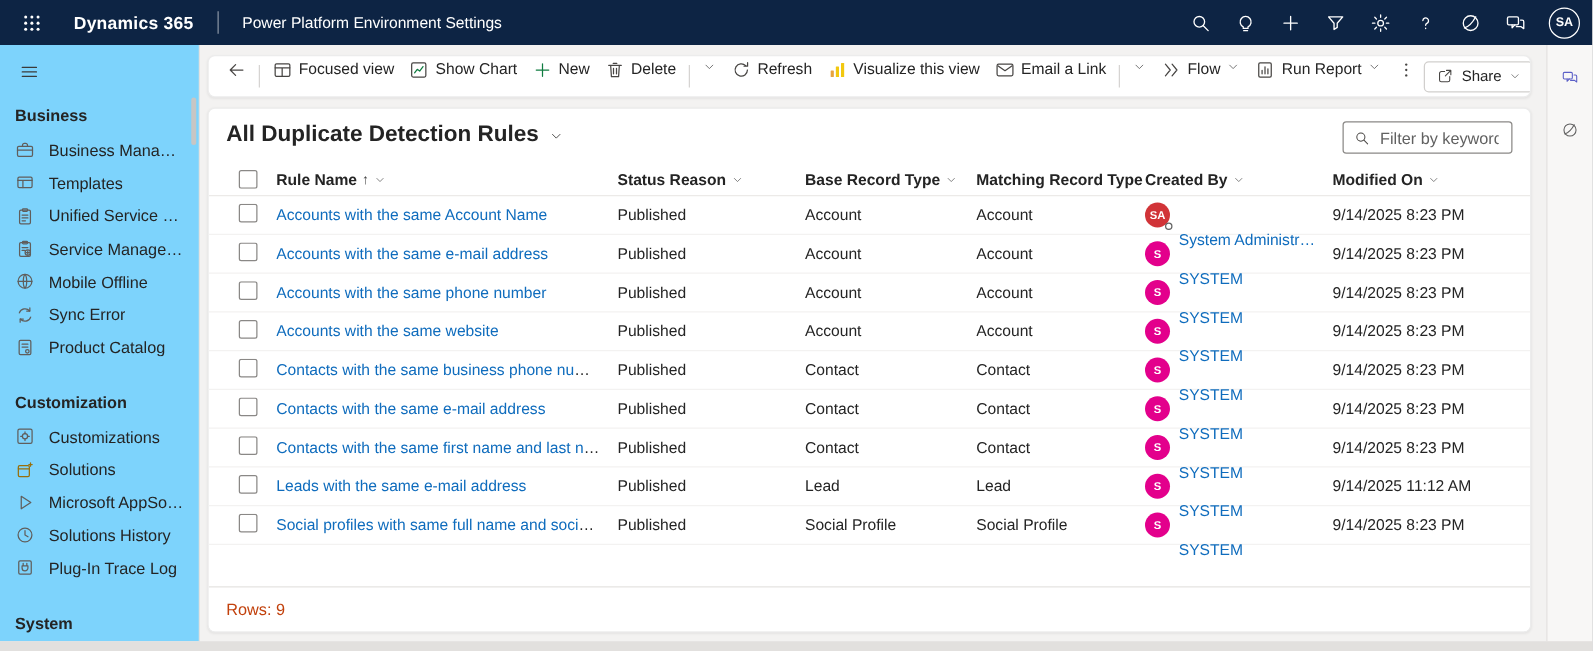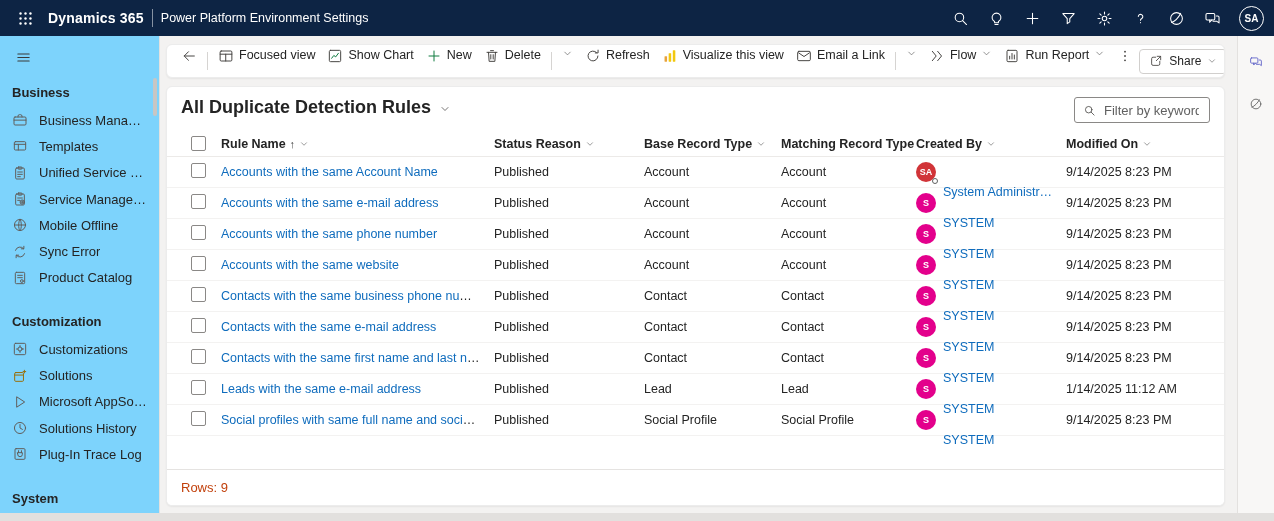--- a/index.html
+++ b/index.html
@@ -4,21 +4,21 @@
 <style>
   html,body{margin:0;padding:0;background:#c9c9c9;}
   *{box-sizing:border-box;}
   .screen{position:relative;width:1274px;height:521px;background:#f3f2f1;font-family:"Liberation Sans",sans-serif;overflow:hidden;color:#242424;}
   svg{display:block;}
   button{font-family:inherit;cursor:pointer;}
   a{cursor:pointer;}
 
   
   .topbar{position:absolute;left:0;top:0;right:0;height:36px;background:#0d2444;color:#fff;display:flex;align-items:center;justify-content:space-between;padding:0 10px;}
-  .tb-left{display:flex;align-items:center;gap:8px;min-width:0;justify-content:space-between;}
+  .tb-left{display:flex;align-items:center;gap:19px;min-width:0;justify-content:space-between;}
   .waffle-btn{width:30px;height:28px;background:none;border:none;color:#fff;display:flex;align-items:center;justify-content:center;}
   .waffle-btn svg{width:17px;height:17px;}
   .brand{font-size:14px;font-weight:700;letter-spacing:.2px;white-space:nowrap;}
   .tb-divider{width:1px;height:18px;background:rgba(255,255,255,.5);}
   .subtitle{font-size:12.5px;white-space:nowrap;}
   .tb-right{display:flex;align-items:center;gap:2px;}
   .tb-icon{width:34px;height:28px;background:none;border:none;color:#fff;display:flex;align-items:center;justify-content:center;}
   .tb-icon svg{width:17px;height:17px;}
   .avatar-top{width:25px;height:25px;border-radius:50%;border:1.5px solid #fff;display:flex;align-items:center;justify-content:center;font-size:10px;font-weight:700;margin-left:8px;background:transparent;color:#fff;}
 
@@ -515,21 +515,21 @@
           <div class="grid-row tr">
             <div class="td cb-cell"><span class="cb"></span></div>
             <div class="td"><a>Leads with the same e-mail address</a></div>
             <div class="td">Published</div>
             <div class="td">Lead</div>
             <div class="td">Lead</div>
             <div class="td created">
               <span class="row-avatar" style="background: rgb(227, 0, 140);">S</span>
               <a>SYSTEM</a>
             </div>
-            <div class="td">1/14/2025 11:12 AM</div>
+            <div class="td">9/14/2025 11:12 AM</div>
           </div>
           <div class="grid-row tr">
             <div class="td cb-cell"><span class="cb"></span></div>
             <div class="td"><a>Social profiles with same full name and social channel</a></div>
             <div class="td">Published</div>
             <div class="td">Social Profile</div>
             <div class="td">Social Profile</div>
             <div class="td created">
               <span class="row-avatar" style="background: rgb(227, 0, 140);">S</span>
               <a>SYSTEM</a>

